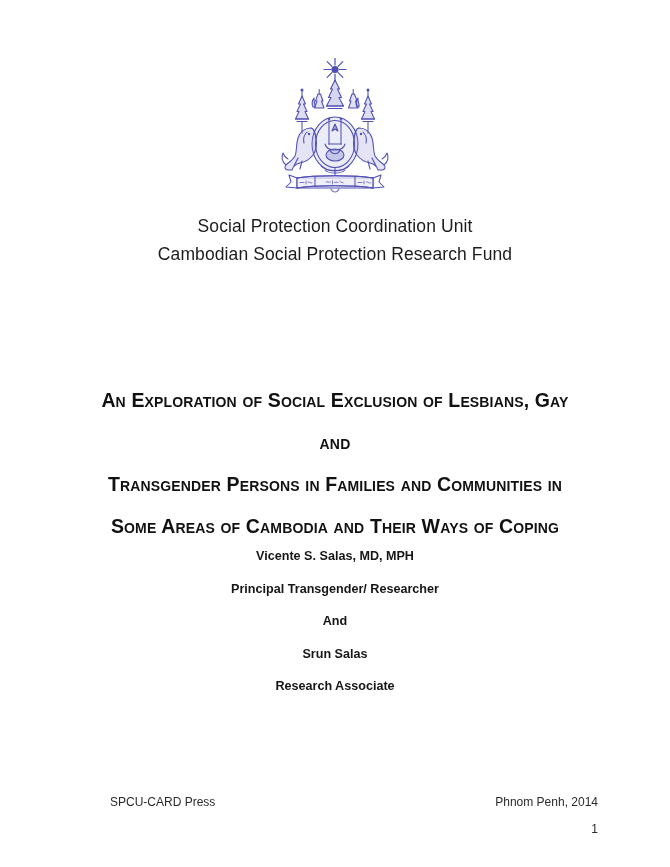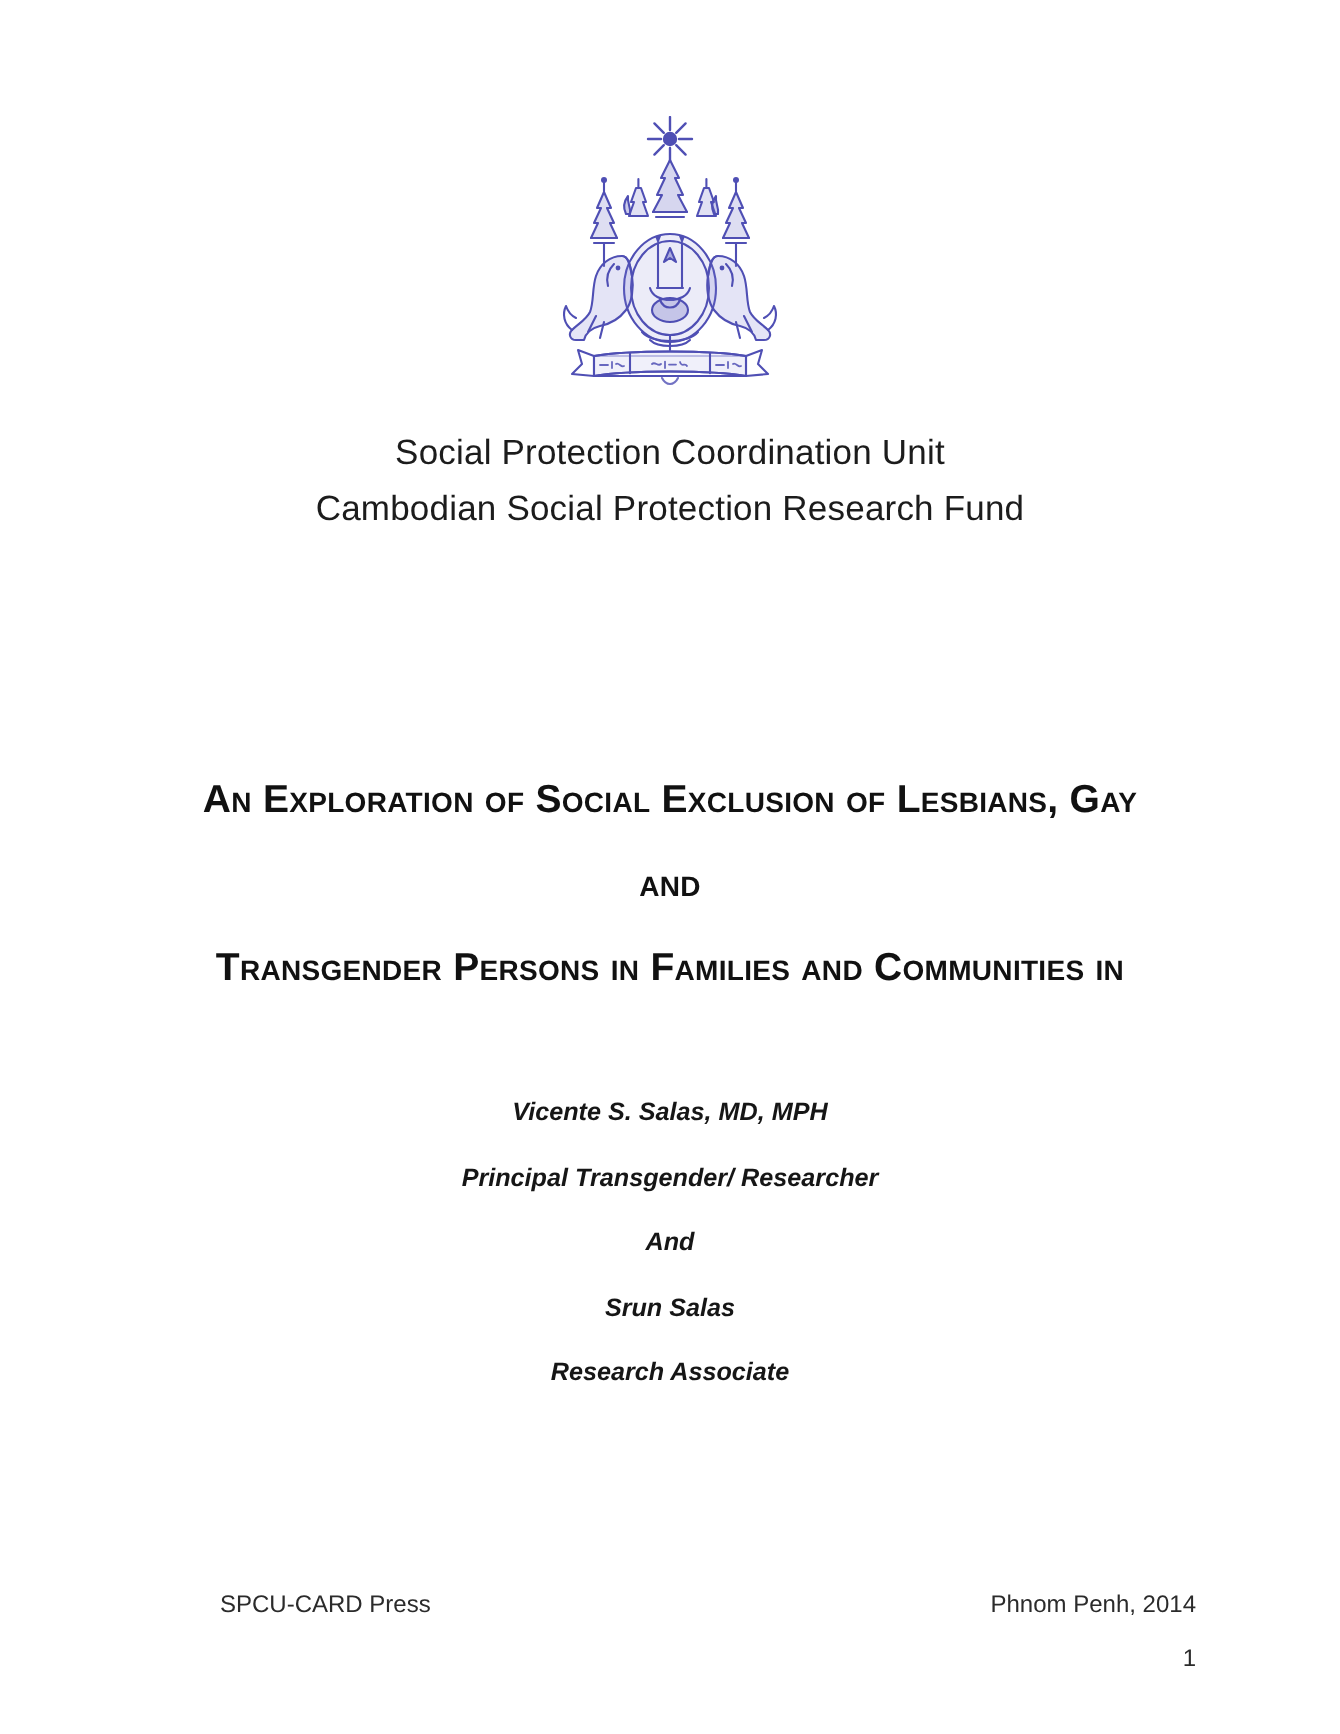--- a/index.html
+++ b/index.html
@@ -74,21 +74,20 @@
     left: 0;
     right: 0;
     text-align: center;
     color: #161616;
     font-weight: bold;
     font-size: 12.6px;
   }
   .authors .line {
     display: block;
     margin-bottom: 18.5px;
-    font-style: italic;
   }
   .authors .line:last-child { margin-bottom: 0; }
 
   
   .footer {
     position: absolute;
     bottom: 58px;
     left: 110px;
     right: 72px;
     display: flex;
@@ -207,20 +206,21 @@
   </div>
 
   <div class="org-heading">
     <span class="line">Social Protection Coordination Unit</span>
     <span class="line">Cambodian Social Protection Research Fund</span>
   </div>
 
   <h1 class="doc-title">
     <span class="line">An Exploration of Social Exclusion of Lesbians, Gay and</span>
     <span class="line">Transgender Persons in Families and Communities in</span>
+    <span class="line">Some Areas of Cambodia and Their Ways of Coping</span>
   </h1>
 
   <div class="authors">
     <span class="line">Vicente S. Salas, MD, MPH</span>
     <span class="line">Principal Transgender/ Researcher</span>
     <span class="line">And</span>
     <span class="line">Srun Salas</span>
     <span class="line">Research Associate</span>
   </div>
 

